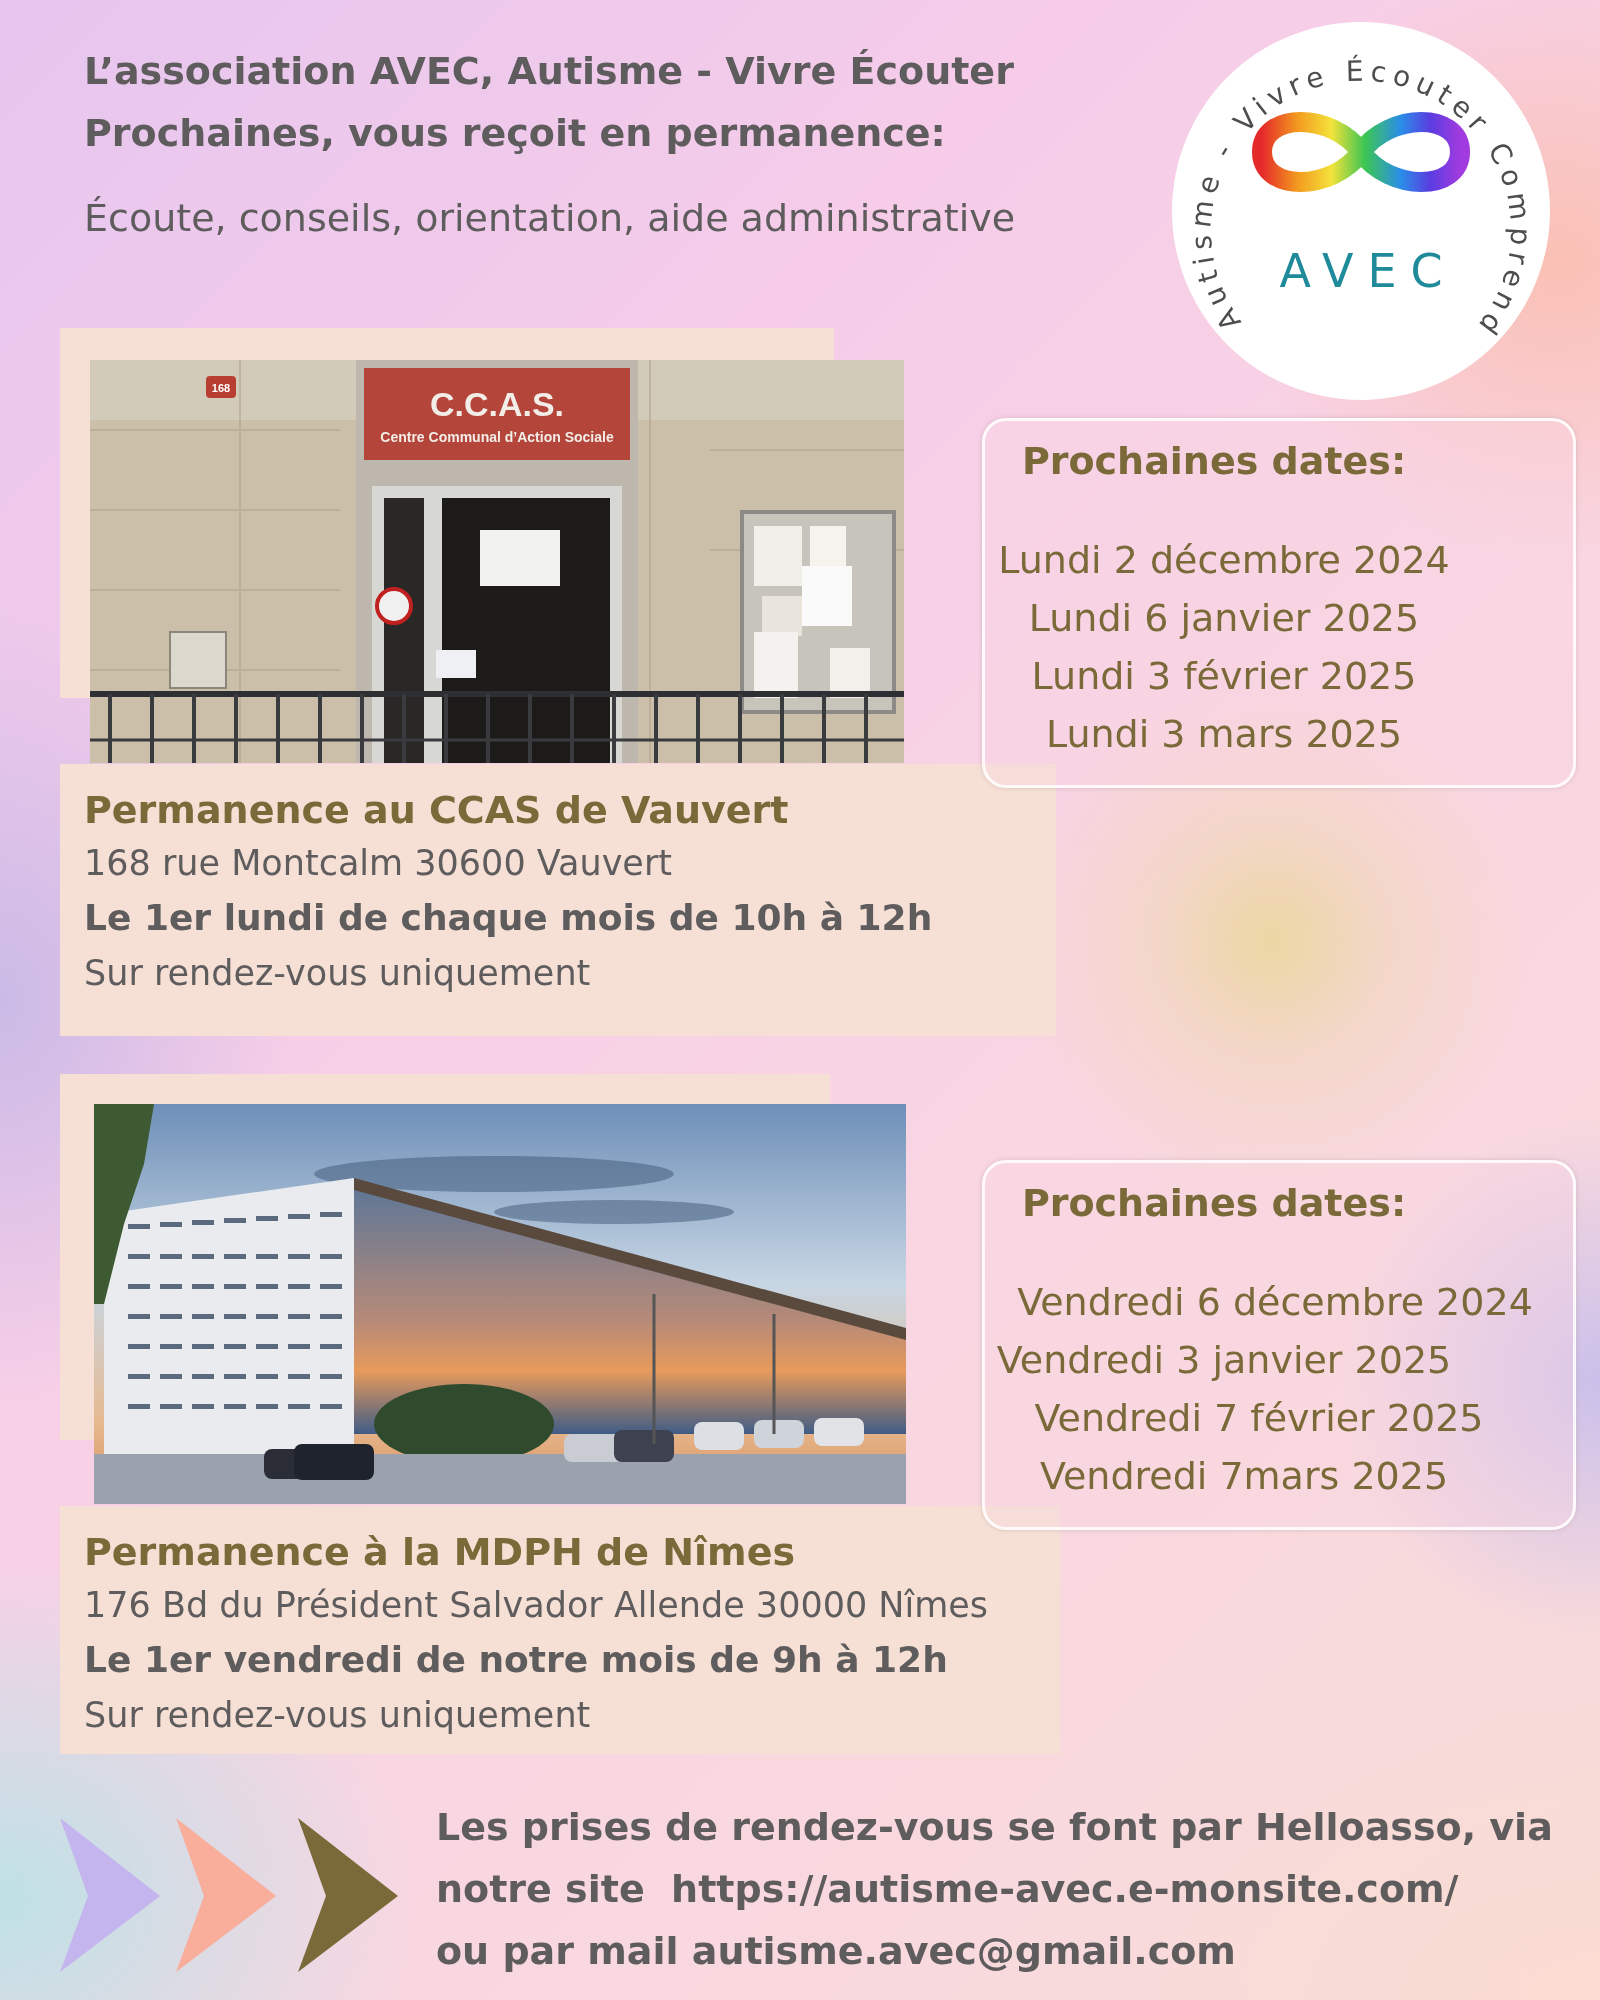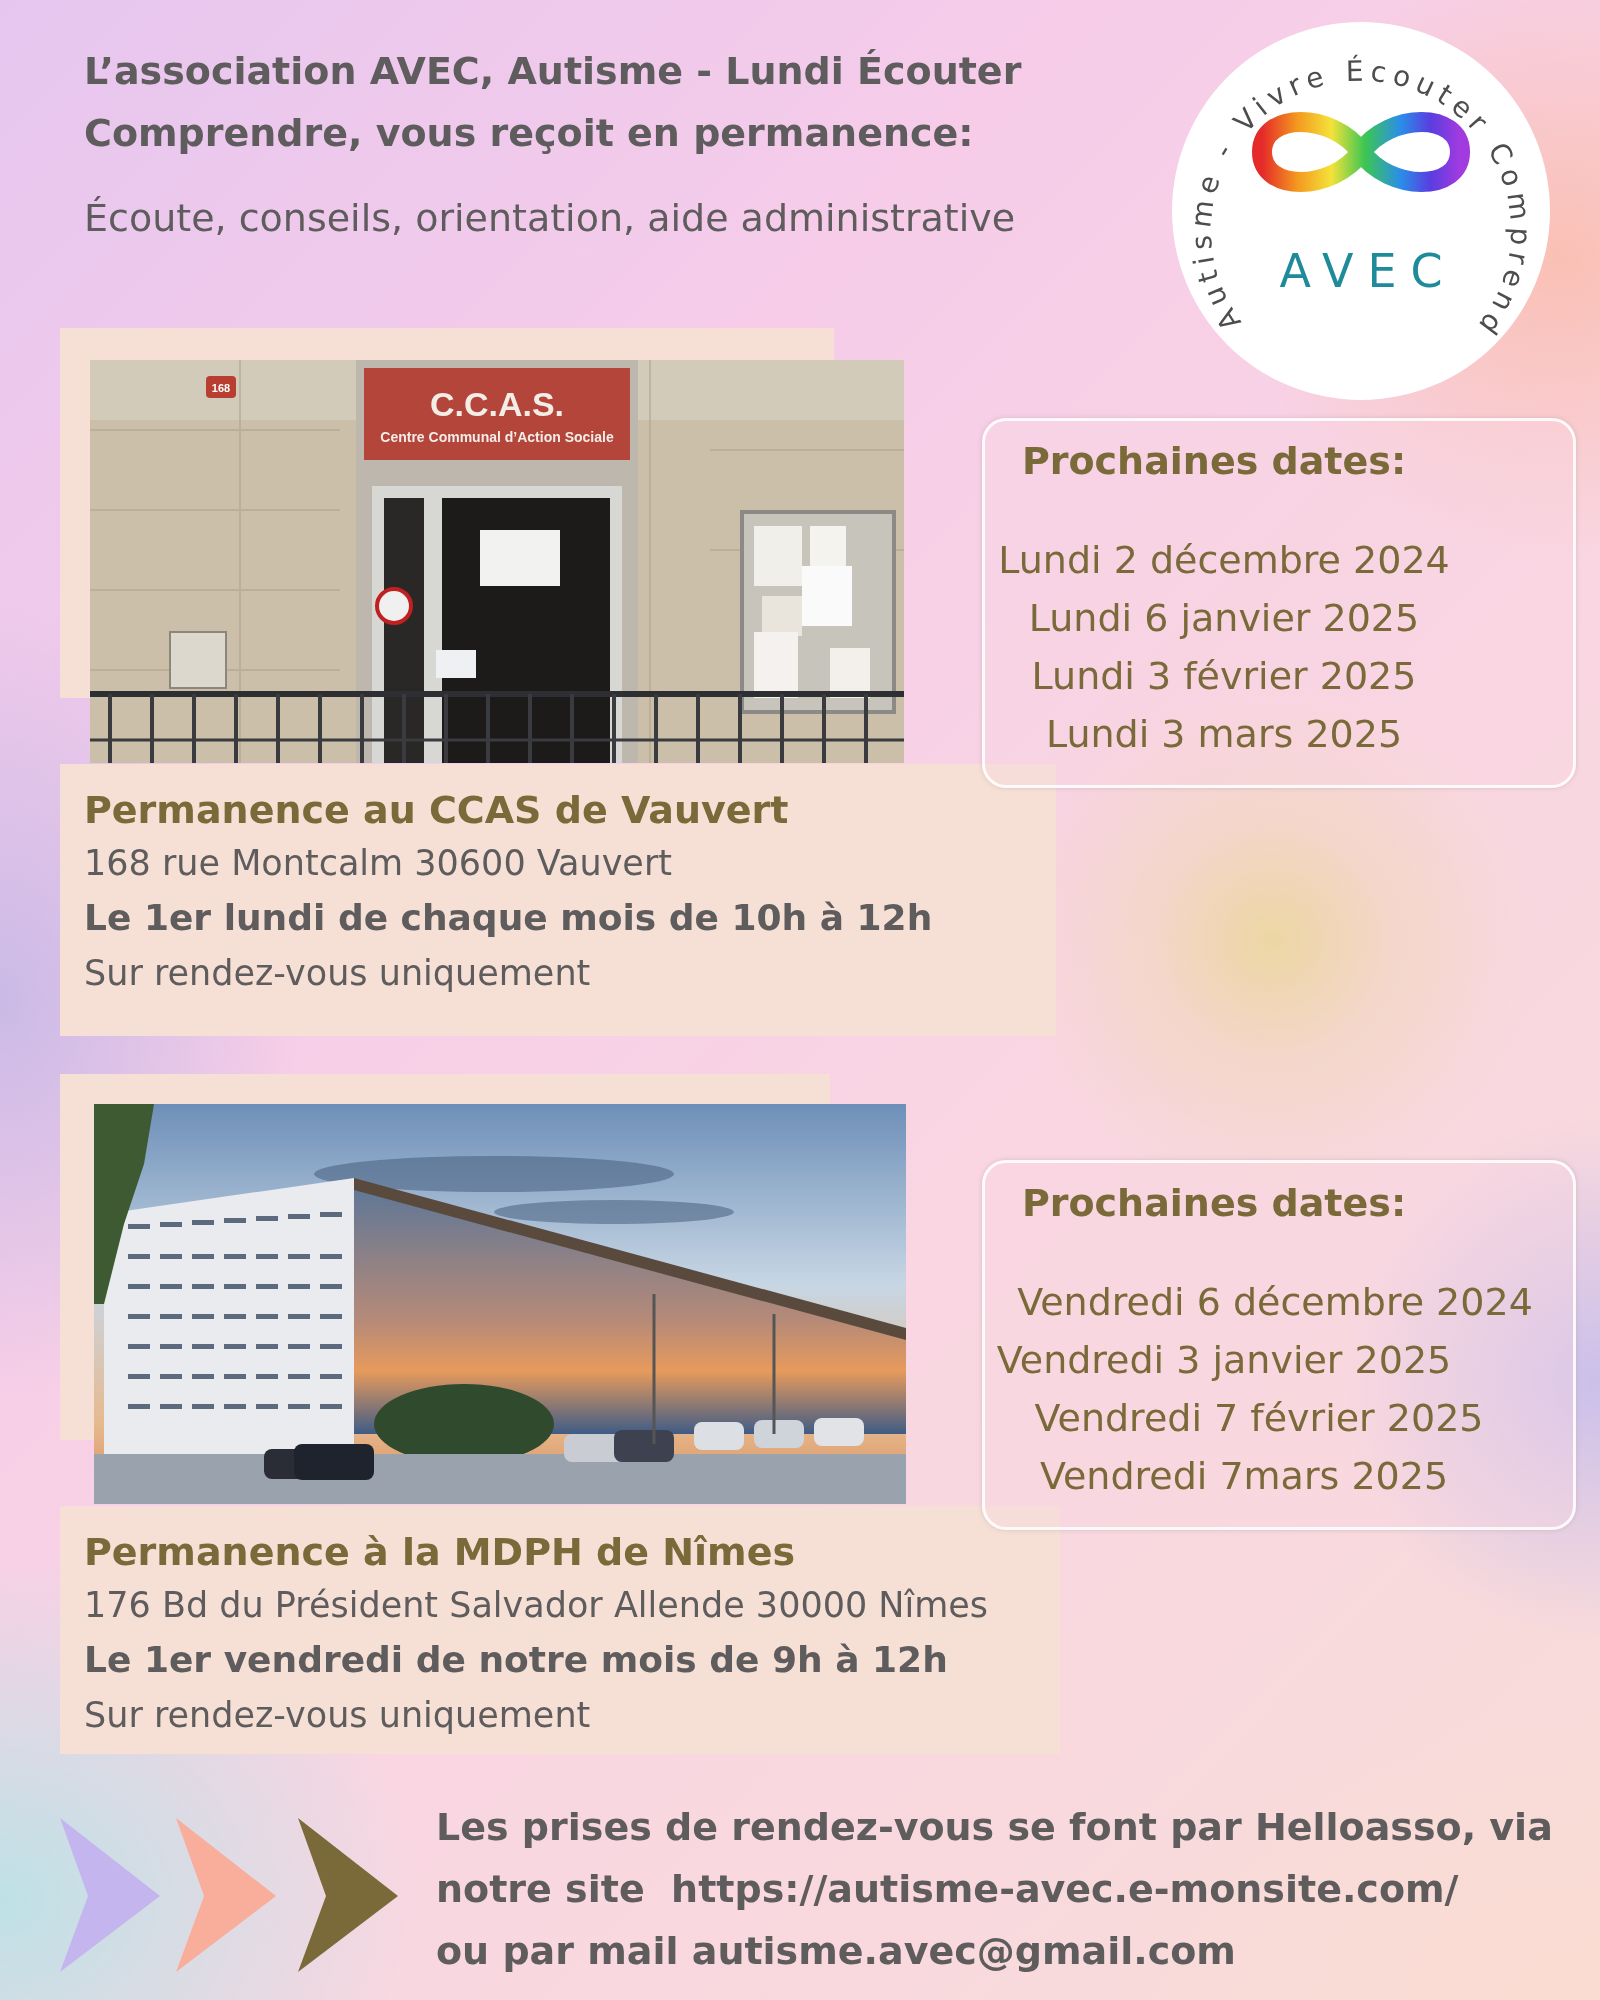--- a/index.html
+++ b/index.html
@@ -57,21 +57,21 @@
   .dates-list div { font-size:38px; color:#7b6a39; line-height:58px; padding-right:110px; box-sizing:border-box; }
 
   .cta {
     left:436px; top:1796px; width:1120px;
     font-weight:bold; font-size:38px; line-height:62px; color:#5f5c5d;
   }
 </style>
 </head>
 <body>
 
-<div class="abs intro-title">L’association AVEC, Autisme - Lundi Écouter Comprendre, vous reçoit en permanence:</div>
+<div class="abs intro-title">L’association AVEC, Autisme - Vivre Écouter Prochaines, vous reçoit en permanence:</div>
 <div class="abs intro-sub">Écoute, conseils, orientation, aide administrative</div>
 
 <div class="abs logo">
   <svg width="378" height="378" viewBox="0 0 378 378">
     <defs>
       <path id="ringPath" d="M 70 300 A 150 150 0 1 1 308 300" fill="none"></path>
       <linearGradient id="rainbow" x1="0" y1="0" x2="1" y2="0">
         <stop offset="0" stop-color="#e52a2a"></stop>
         <stop offset="0.18" stop-color="#f39a1f"></stop>
         <stop offset="0.35" stop-color="#f4e23a"></stop>

